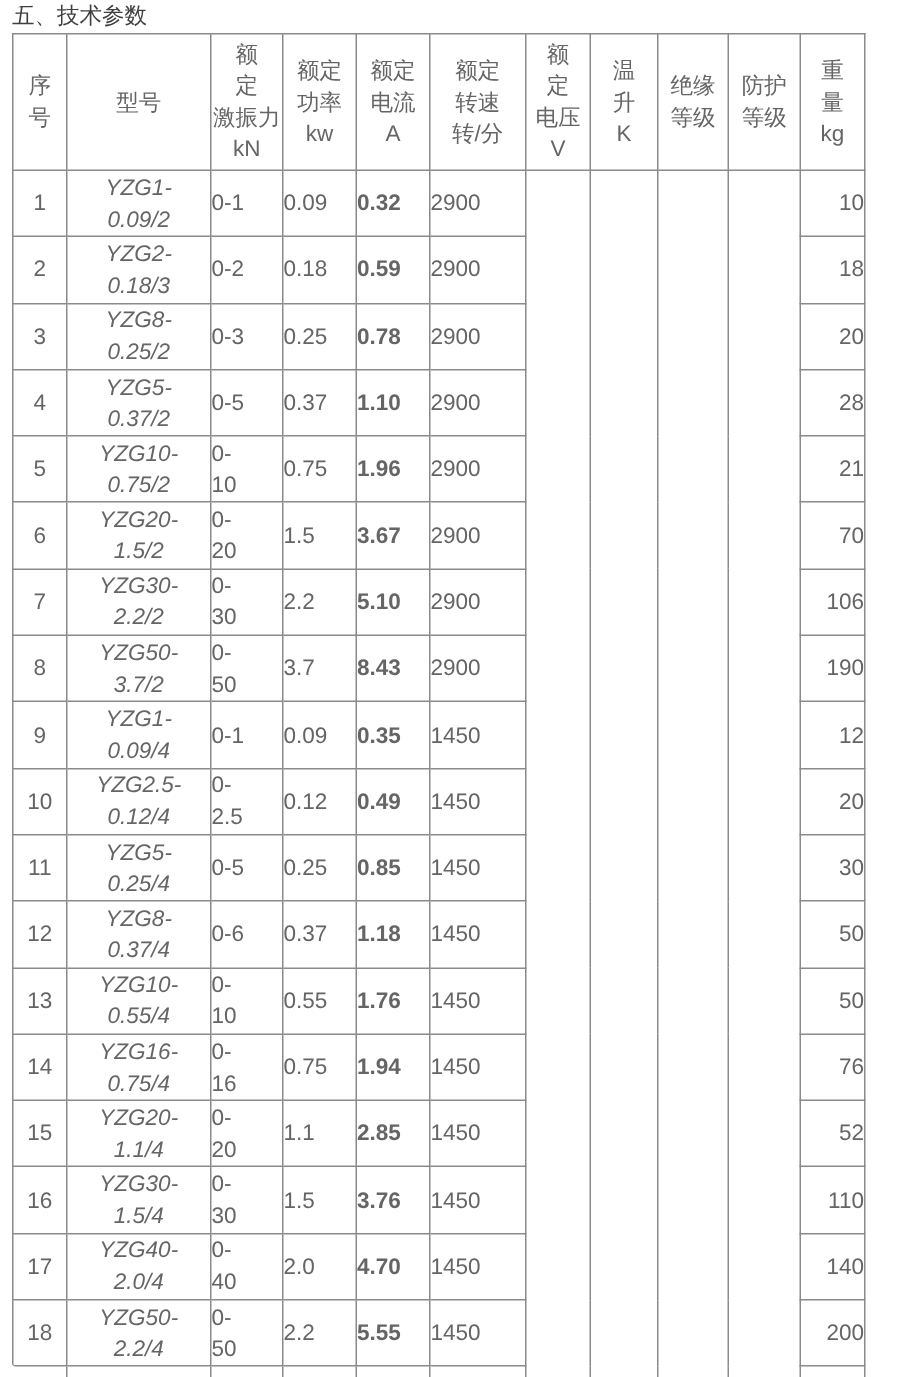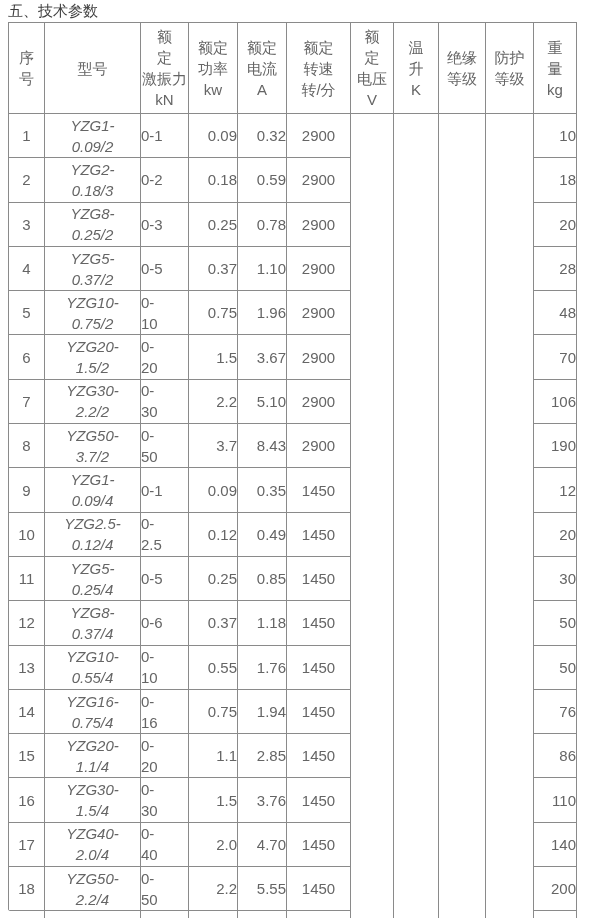--- a/index.html
+++ b/index.html
@@ -40,23 +40,23 @@
   table.params tbody td { height:43.3px; }
   
   col.w-no{width:36px} col.w-model{width:96px} col.w-force{width:48px}
   col.w-power{width:49px} col.w-current{width:49px} col.w-speed{width:64px}
   col.w-voltage{width:43px} col.w-temp{width:45px} col.w-insul{width:47px}
   col.w-prot{width:48px} col.w-weight{width:43px}
   
   td.c-no     { text-align:center; }
   td.c-model  { text-align:center;font-style:italic; }
   td.c-force  { padding-right:2px; }
-  td.c-power  { text-align:right; padding-right:4px; }
-  td.c-current{ text-align:right; padding-right:4px; }
-  td.c-speed  { text-align:center; padding-right:3px; }
+  td.c-power  { text-align:left; padding-right:4px; }
+  td.c-current{ padding-right:4px;font-weight:bold; }
+  td.c-speed  { text-align:left; padding-right:3px; }
   td.c-weight { text-align:right; padding-right:5px; }
   td.c-merged { }
   tr.cutoff td { height:30px; }
 </style>
 </head>
 <body>
 
 <div class="screen">
 
   <div class="page-title">五、技术参数</div>
@@ -156,21 +156,21 @@
         </tr>
         <tr>
           <td class="c-no">5</td>
           <td class="c-model">YZG10-
 0.75/2</td>
           <td class="c-force">0-
 10</td>
           <td class="c-power">0.75</td>
           <td class="c-current">1.96</td>
           <td class="c-speed">2900</td>
-          <td class="c-weight">48</td>
+          <td class="c-weight">21</td>
         </tr>
         <tr>
           <td class="c-no">6</td>
           <td class="c-model">YZG20-
 1.5/2</td>
           <td class="c-force">0-
 20</td>
           <td class="c-power">1.5</td>
           <td class="c-current">3.67</td>
           <td class="c-speed">2900</td>
@@ -263,21 +263,21 @@
         </tr>
         <tr>
           <td class="c-no">15</td>
           <td class="c-model">YZG20-
 1.1/4</td>
           <td class="c-force">0-
 20</td>
           <td class="c-power">1.1</td>
           <td class="c-current">2.85</td>
           <td class="c-speed">1450</td>
-          <td class="c-weight">86</td>
+          <td class="c-weight">52</td>
         </tr>
         <tr>
           <td class="c-no">16</td>
           <td class="c-model">YZG30-
 1.5/4</td>
           <td class="c-force">0-
 30</td>
           <td class="c-power">1.5</td>
           <td class="c-current">3.76</td>
           <td class="c-speed">1450</td>

